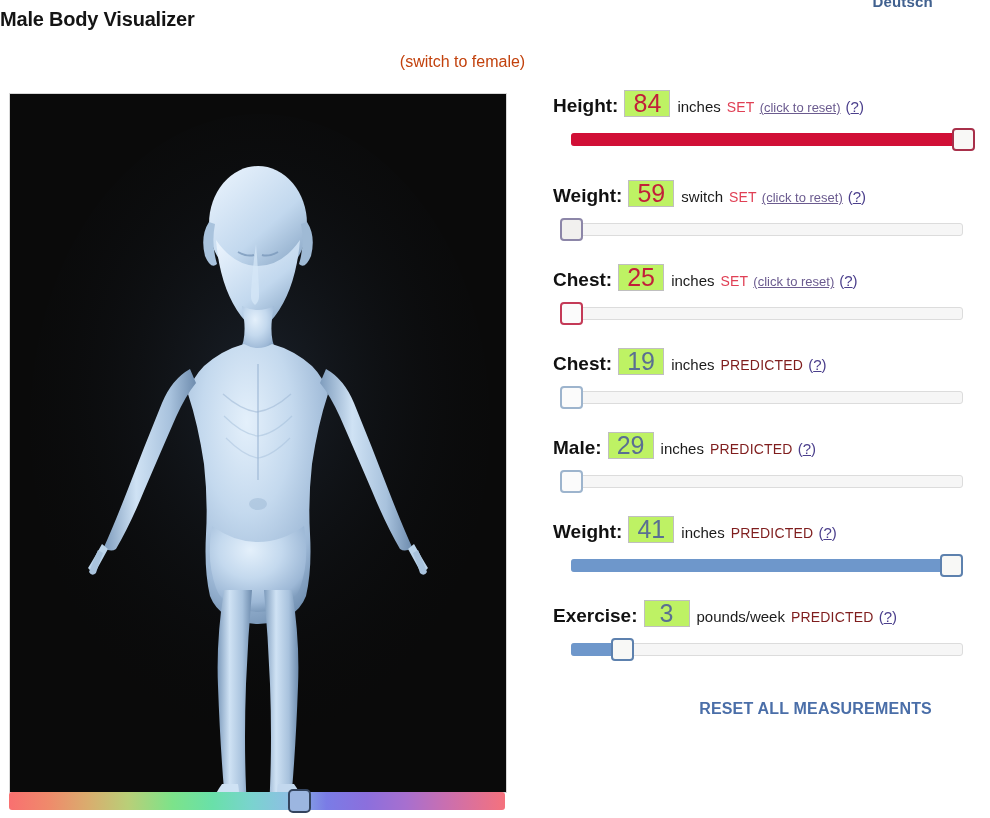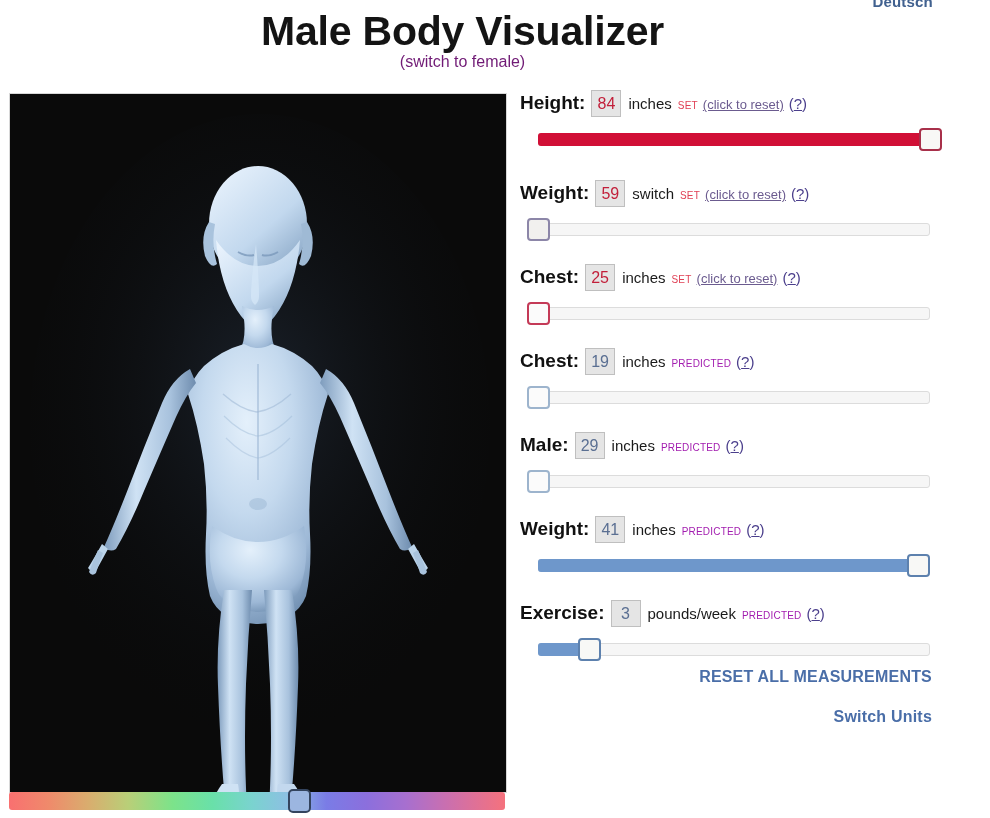--- a/index.html
+++ b/index.html
@@ -24,34 +24,34 @@
     font-weight: bold;
     color: #41618f;
     text-decoration: none;
     letter-spacing: .2px;
   }
   #page-title {
     position: absolute;
     top: 8px;
     left: 0;
     width: 925px;
-    text-align: center;
-    font-size: 41px;
+    text-align: left;
+    font-size: 20px;
     font-weight: bold;
     color: #141414;
     letter-spacing: -0.2px;
   }
   #switch-gender-link {
     position: absolute;
     top: 53px;
     left: 0;
     width: 925px;
     text-align: center;
     font-size: 16px;
-    color: #701a75;
+    color: #c2410c;
     text-decoration: none;
   }
 
   
   #viewer {
     position: absolute;
     left: 9px;
     top: 93px;
     width: 496px;
     height: 698px;
@@ -92,55 +92,55 @@
     box-sizing: border-box;
   }
 
   
   #controls {
     position: absolute;
     left: 520px;
     top: 90px;
     width: 460px;
   }
-  .ctrl-row { position: relative; }
+  .ctrl-row { position: relative; margin-left: 33px; }
   .ctrl-label-line {
     display: flex;
     align-items: baseline;
     white-space: nowrap;
   }
   .m-label {
     font-size: 19px;
     font-weight: bold;
     color: #111;
     margin-right: 6px;
   }
   .m-value {
-    width: 30px;
+    width: 46px;
     height: 27px;
     line-height: 27px;
     text-align: center;
-    font-size: 16px;
+    font-size: 25px;
     border: 1px solid #bfbfbf;
-    background: #e5e5e5;
+    background: #bef264;
     box-sizing: border-box;
     outline: none;
     font-family: "Liberation Sans", sans-serif;
     padding: 0;
   }
   .m-value.set   { color: #c21f3a; }
   .m-value.pred  { color: #5a6f92; }
   .m-unit {
     font-size: 15px;
     color: #1a1a1a;
     margin-left: 7px;
   }
-  .m-state { font-size: 10px; margin-left: 6px; letter-spacing: .2px; }
+  .m-state { font-size: 14px; margin-left: 6px; letter-spacing: .2px; }
   .m-state.set  { color: #e04055; }
-  .m-state.pred { color: #a21caf; }
+  .m-state.pred { color: #7f1d1d; }
   .m-reset {
     font-size: 13px;
     color: #6b5b8f;
     text-decoration: underline;
     margin-left: 5px;
   }
   .m-help {
     font-size: 15px;
     color: #4b3f8c;
     margin-left: 5px;
@@ -197,21 +197,21 @@
   .foot-link {
     display: block;
     text-align: right;
     width: 412px;
     font-size: 16px;
     font-weight: bold;
     color: #4a6ea8;
     text-decoration: none;
     letter-spacing: .2px;
   }
-  #reset-all { margin-top: 8px; }
+  #reset-all { margin-top: 40px; }
   #switch-units { margin-top: 22px; }
 </style>
 </head>
 <body>
 
 <a id="lang-link" href="#">Deutsch</a>
 <div id="page-title">Male Body Visualizer</div>
 <a id="switch-gender-link" href="#">(switch to female)</a>
 
 <div id="viewer">
@@ -411,14 +411,13 @@
       <a class="m-help" href="#">(<u>?</u>)</a>
     </div>
     <div class="slider blue">
       <div class="track"></div>
       <div class="fill" style="width:13%"></div>
       <div class="handle" style="left:13%"></div>
     </div>
   </div>
 
   <a id="reset-all" class="foot-link" href="#">RESET ALL MEASUREMENTS</a>
-  <a id="switch-units" class="foot-link" href="#">Switch Units</a>
 </div>
 
 </body></html>

